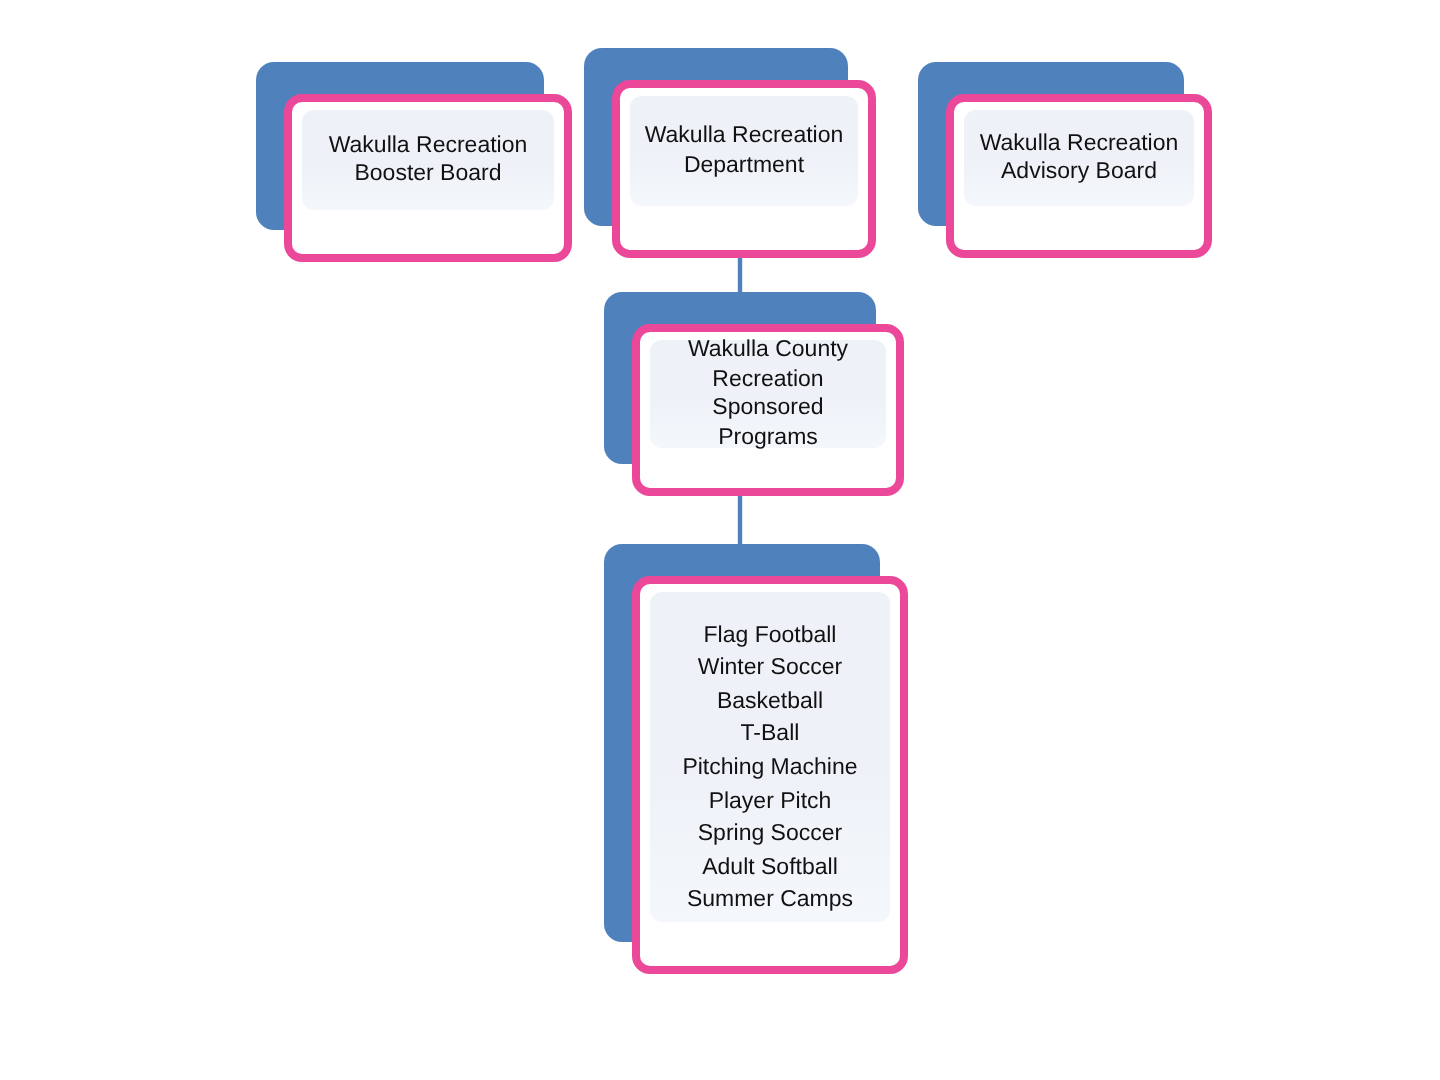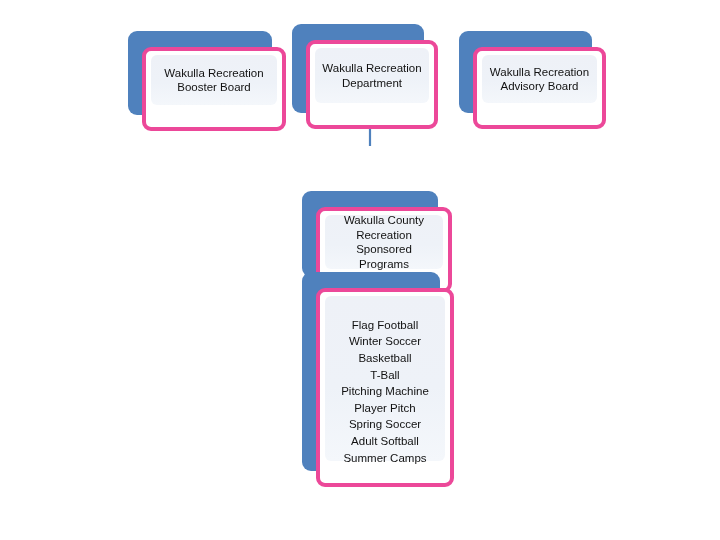--- a/index.html
+++ b/index.html
@@ -76,21 +76,21 @@
     color: #111111;
     font-size: 11.5px;
     line-height: 14.5px;
     text-align: center;
     white-space: pre-line;
     font-family: "Liberation Sans", sans-serif;
   }
 
   
   .node.programs .card-panel {
-    align-items: center;
+    align-items: flex-end;
     padding-top: 28px;
   }
   .node.programs .label {
     line-height: 16.6px;
   }
 
   
   .node.sponsored .card-panel {
     bottom: 20px;
   }
@@ -134,21 +134,21 @@
   <div class="node" style="left:459px; top:31px; width:147px; height:98px;">
     <div class="card-back"></div>
     <div class="card-front">
       <div class="card-panel">
         <span class="label">Wakulla Recreation
 Advisory Board</span>
       </div>
     </div>
   </div>
 
-  <div class="node sponsored" style="left:302px; top:146px; width:150px; height:102px;margin-top:45px;">
+  <div class="node sponsored" style="left:302px; top:146px; width:150px; height:102px;">
     <div class="card-back"></div>
     <div class="card-front">
       <div class="card-panel">
         <span class="label">Wakulla  County
 Recreation
 Sponsored
 Programs</span>
       </div>
     </div>
   </div>

